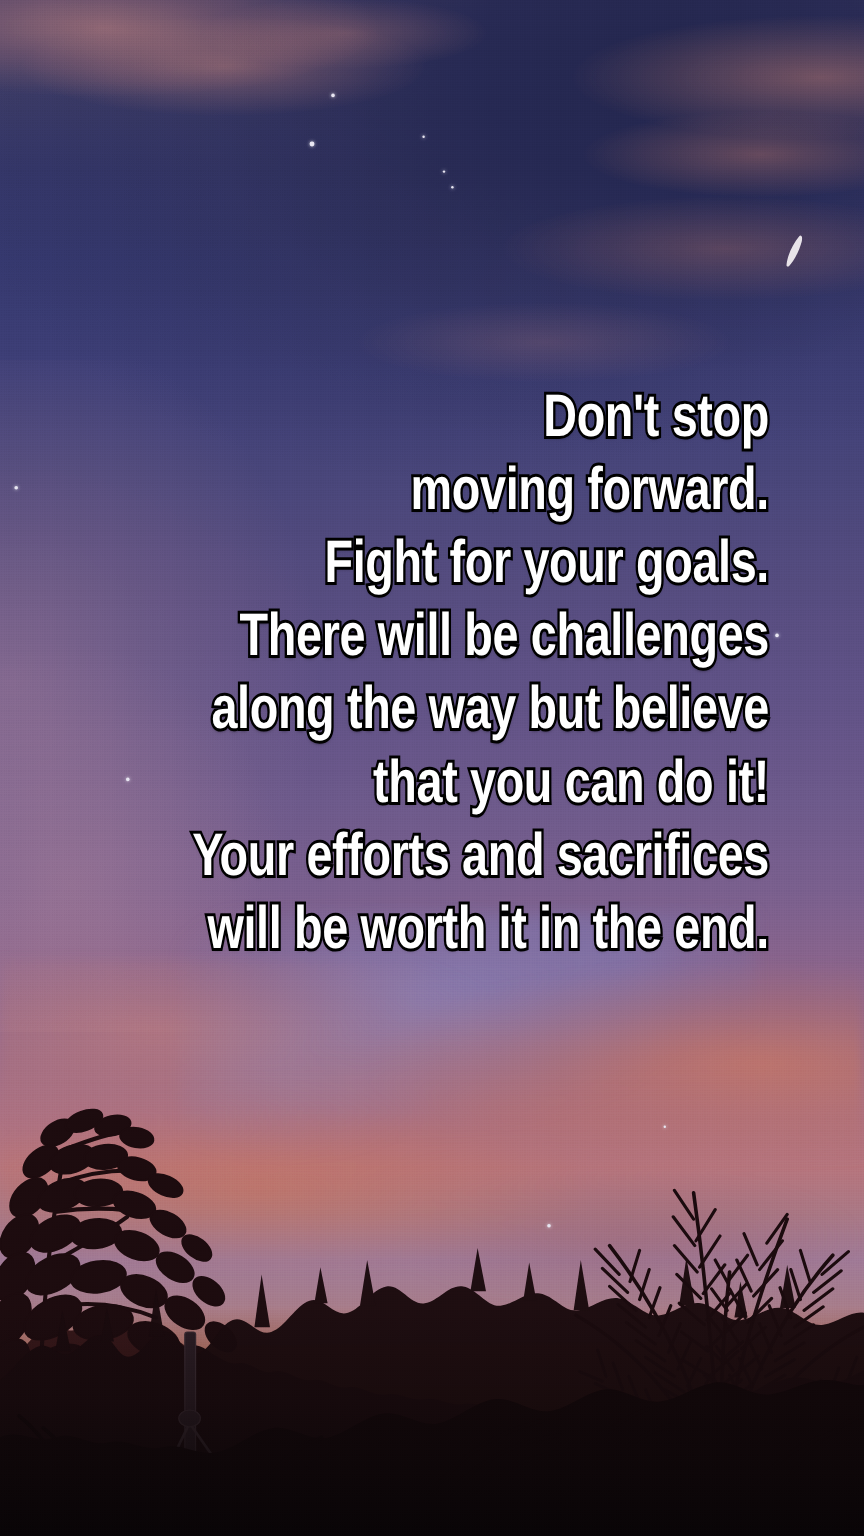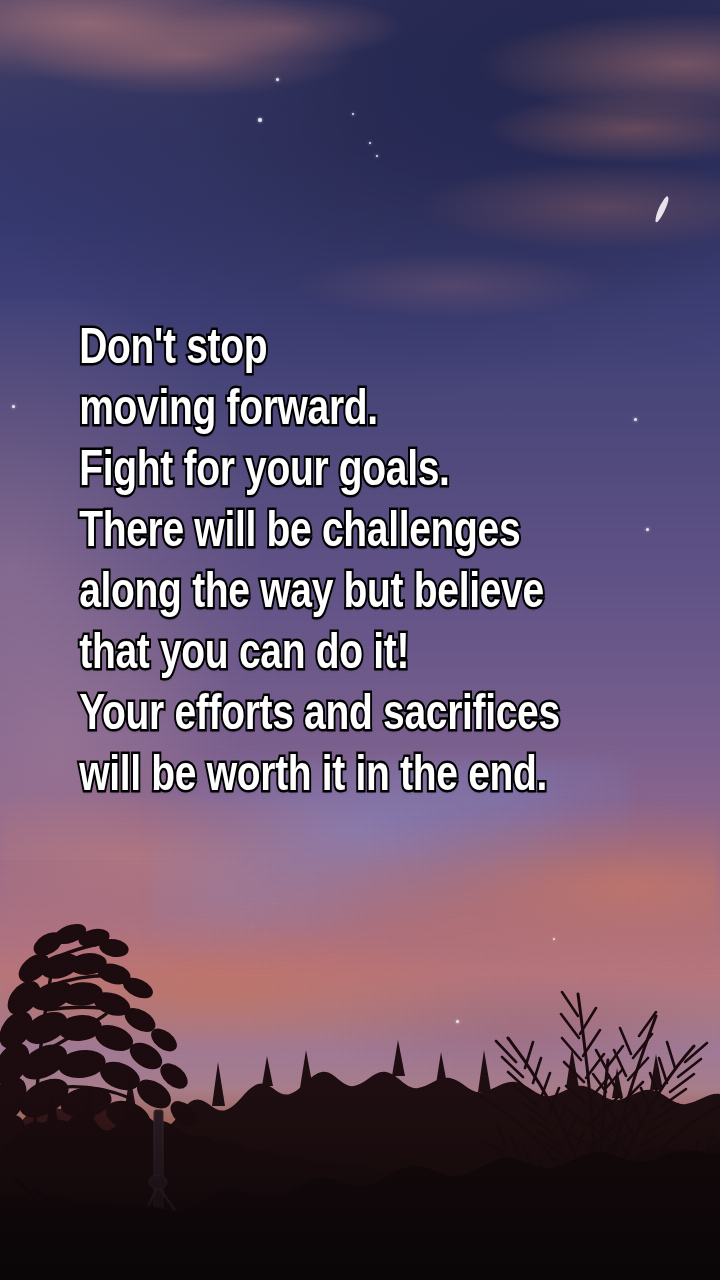--- a/index.html
+++ b/index.html
@@ -202,21 +202,21 @@
       repeating-linear-gradient(90deg, rgba(255,255,255,0.5) 0 1px, rgba(0,0,0,0) 1px 2px);
     mix-blend-mode: overlay;
   }
 
   
   .quote-block {
     position: absolute;
     left: 0;
     top: 316px;
     width: 720px;
-    text-align: left;
+    text-align: right;
     z-index: 40;
   }
 
   .quote-line {
     display: block;
     font-family: "Liberation Sans", sans-serif;
     font-weight: 700;
     font-size: 50px;
     line-height: 61px;
     letter-spacing: -0.4px;

